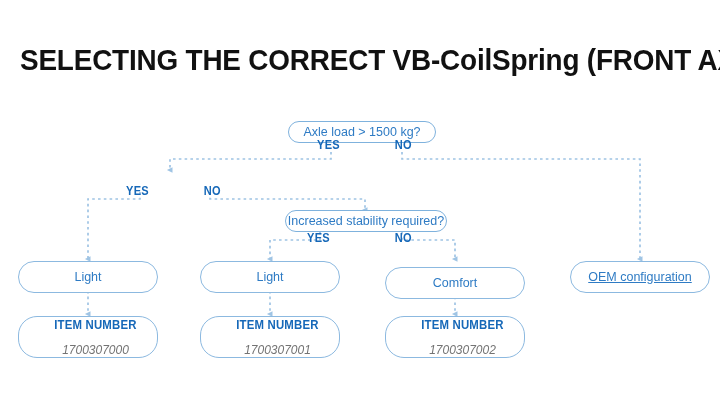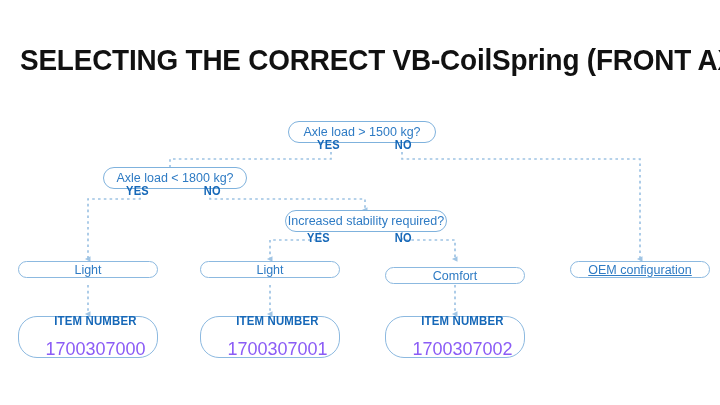--- a/index.html
+++ b/index.html
@@ -64,40 +64,41 @@
     border-radius: 999px;
     height: 22px;
     font-size: 12.5px;
     white-space: nowrap;
   }
   .decision {
     border-color: #7FB2DD;
   }
   .result {
     border-radius: 999px;
-    height: 17px;
+    height: 32px;
     font-size: 12.5px;
   }
   .item {
     border-radius: 19px;
     border: 1.6px solid #8CB9E0;
     height: 42px;
     gap: 11px;
     padding-left: 15px;
   }
   .item-label {
     font-weight: bold;
     font-size: 12px;
     color: #1668B8;
     letter-spacing: 0.2px;
     transform: scaleX(0.95);
   }
   .item-value {
-    font-size: 18px;
-    color: #8b5cf6;
+    font-size: 12px;
+    color: #737373;
+    font-style: italic;
   }
 
   
   .branch {
     position: absolute;
     font-weight: bold;
     font-size: 12px;
     color: #1668B8;
     letter-spacing: 0.3px;
     transform: scaleX(0.92);
@@ -136,23 +137,20 @@
       <path d="M455,285 L455,314" marker-end="url(#arw)"></path>
     </g>
   </svg>
 
   <div class="node pill decision" style="left:288px; top:121px; width:148px;">
     <span>Axle load &gt; 1500 kg?</span>
   </div>
   <div class="branch" style="left:316px; top:138px;">YES</div>
   <div class="branch" style="left:394px; top:138px;">NO</div>
 
-  <div class="node pill decision" style="left:103px; top:167px; width:144px;">
-    <span>Axle load &lt; 1800 kg?</span>
-  </div>
   <div class="branch" style="left:125px; top:184px;">YES</div>
   <div class="branch" style="left:203px; top:184px;">NO</div>
 
   <div class="node pill decision" style="left:285px; top:210px; width:162px;">
     <span>Increased stability required?</span>
   </div>
   <div class="branch" style="left:306px; top:231px;">YES</div>
   <div class="branch" style="left:394px; top:231px;">NO</div>
 
   <div class="node result" style="left:18px; top:261px; width:140px;">

